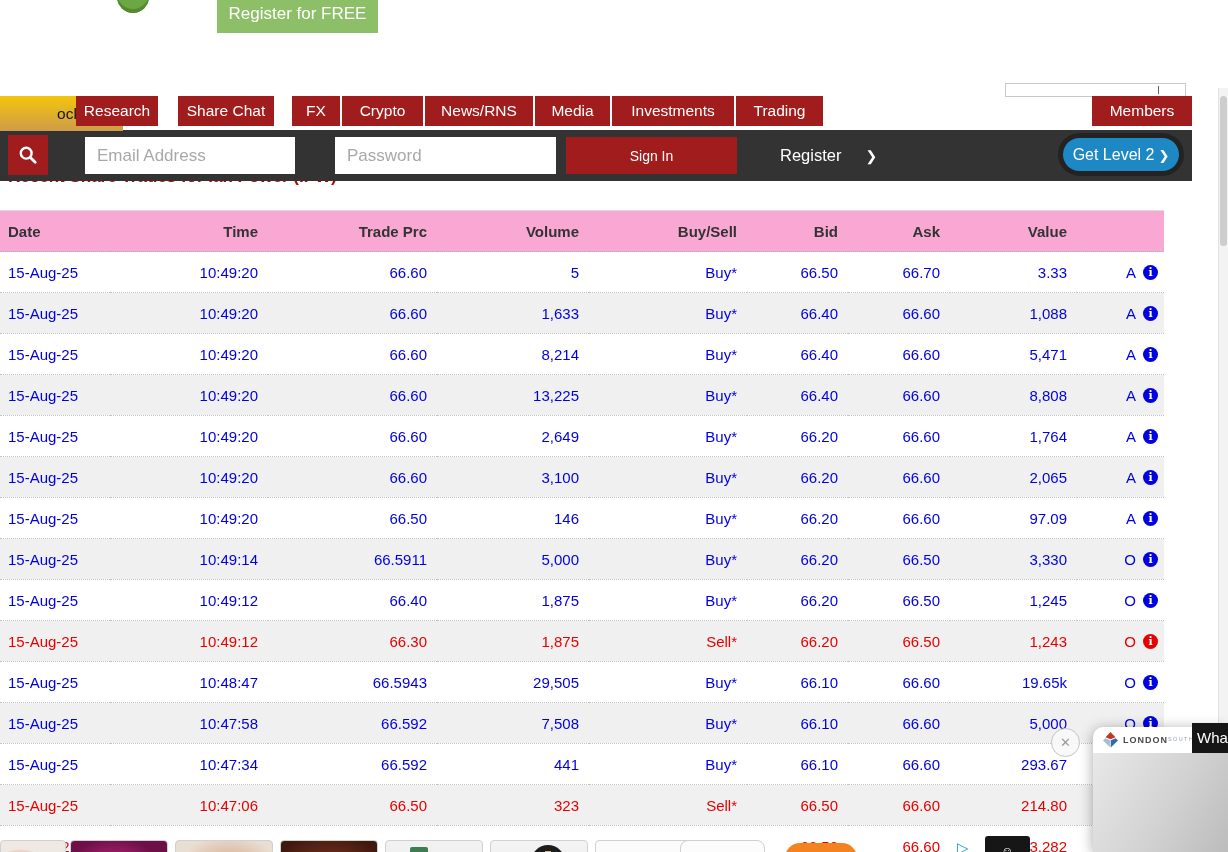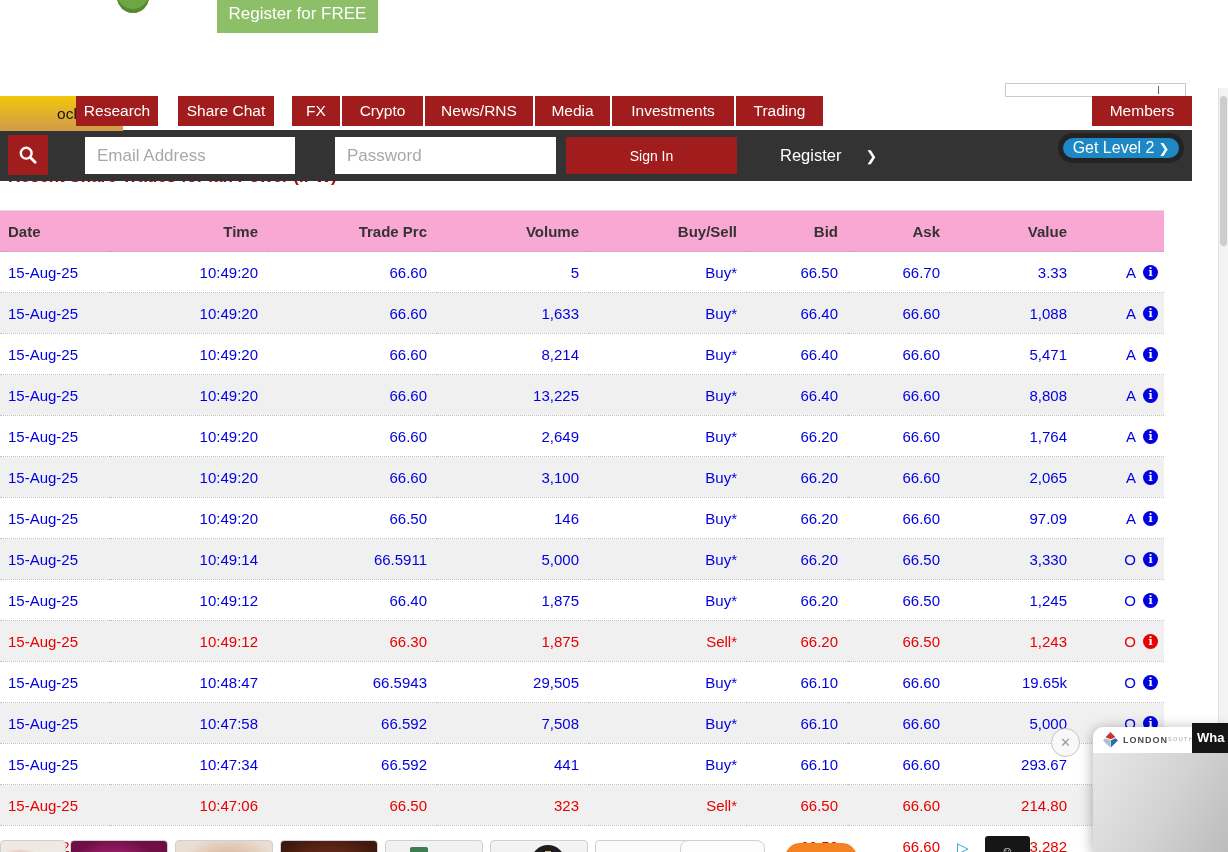--- a/index.html
+++ b/index.html
@@ -28,21 +28,21 @@
   .field{position:absolute;top:7px;height:37px;border:none;font-size:17px;padding:0 12px;
          font-family:inherit;background:#fff;color:#333;box-sizing:border-box;outline:none;}
   .field::placeholder{color:#a8a8a8;}
   .field-email{left:85px;width:210px;}
   .field-password{left:335px;width:221px;}
   .signin-btn{position:absolute;left:566px;top:7px;width:171px;height:37px;background:#a11c1c;color:#fff;
               border:none;font-size:14px;font-family:inherit;cursor:pointer;}
   .register-link{position:absolute;left:780px;top:0;height:51px;display:flex;align-items:center;gap:24px;
                  color:#fff;font-size:16.5px;text-decoration:none;cursor:pointer;}
   .register-link .chev{font-size:14px;}
-  .level2-btn{position:absolute;left:1063px;top:8px;width:116px;height:20px;border-radius:18px;
+  .level2-btn{position:absolute;left:1063px;top:8px;width:116px;height:33px;border-radius:18px;
               background:#1e88c5;color:#fff;border:none;font-size:16px;font-family:inherit;
               box-shadow:0 0 0 5px #232323;cursor:pointer;}
   .level2-btn .chev{font-size:13px;margin-left:4px;}
 
   
   .page-title{position:absolute;left:8px;top:167px;z-index:1;margin:0;font-size:17px;font-weight:bold;
               color:#b00606;white-space:nowrap;}
 
   
   .trades{position:absolute;left:0;top:210px;width:1164px;border-collapse:collapse;font-size:15px;
@@ -86,21 +86,21 @@
 
   
   .ad-panel{position:absolute;left:1093px;top:727px;width:135px;height:125px;background:#fff;
             border-radius:10px 0 0 0;box-shadow:0 2px 14px rgba(0,0,0,.35);z-index:10;}
   .ad-header{position:absolute;left:0;top:0;width:100%;height:26px;display:flex;align-items:center;
              padding-left:9px;box-sizing:border-box;}
   .brand-text{display:flex;flex-direction:row;margin-left:4px;line-height:1;}
   .brand-top{font-size:9px;font-weight:bold;color:#4a4a4a;letter-spacing:1px;}
   .brand-bottom{font-size:5.5px;color:#9aa5ae;letter-spacing:1.4px;margin-top:1px;}
   .video-title-box{position:absolute;left:99px;top:-4px;width:36px;height:30px;background:#161616;
-                   color:#fff;font-size:13px;font-weight:bold;line-height:30px;padding-left:5px;
+                   color:#fff;font-size:15px;font-weight:normal;line-height:30px;padding-left:5px;
                    box-sizing:border-box;overflow:hidden;white-space:nowrap;}
   .video-area{position:absolute;left:0;top:26px;right:0;bottom:0;
               background:linear-gradient(120deg,#e8e8e8 0%,#d2d2d2 55%,#bcbcbc 100%);cursor:pointer;}
   .ad-close{position:absolute;left:1051px;top:728px;width:27px;height:27px;border-radius:50%;
             background:rgba(248,248,248,.92);border:1px solid #c4c4c4;color:#9a9a9a;font-size:13px;
             display:flex;align-items:center;justify-content:center;z-index:11;cursor:pointer;}
 
   
   .scrollbar{position:absolute;left:1218px;top:88px;width:10px;height:764px;background:#f3f3f3;
              border-left:1px solid #e2e2e2;}

